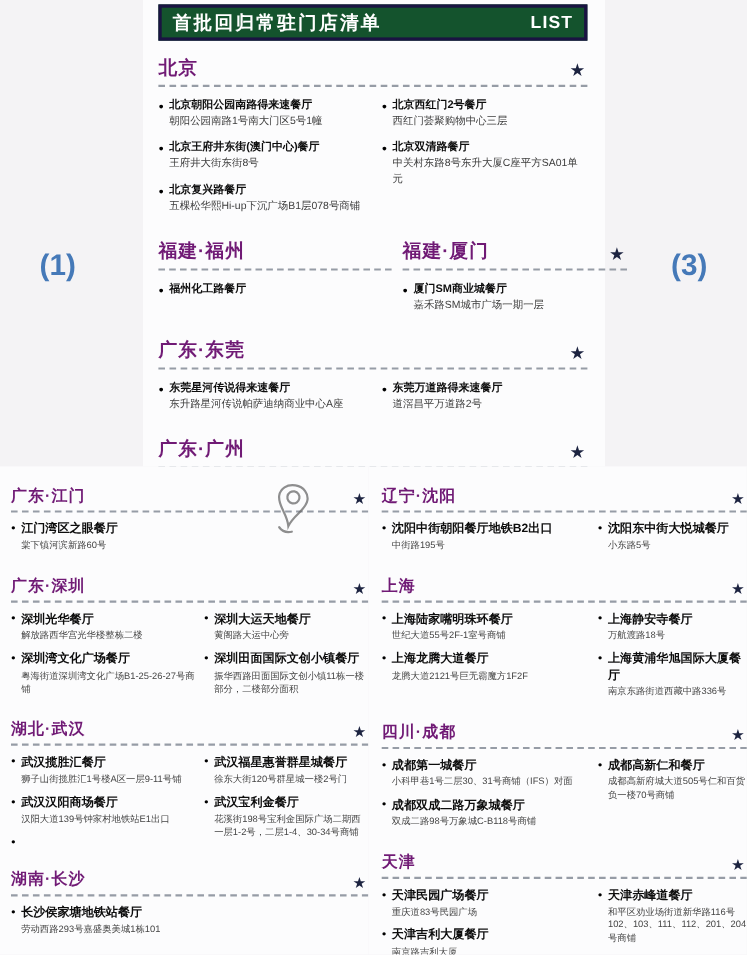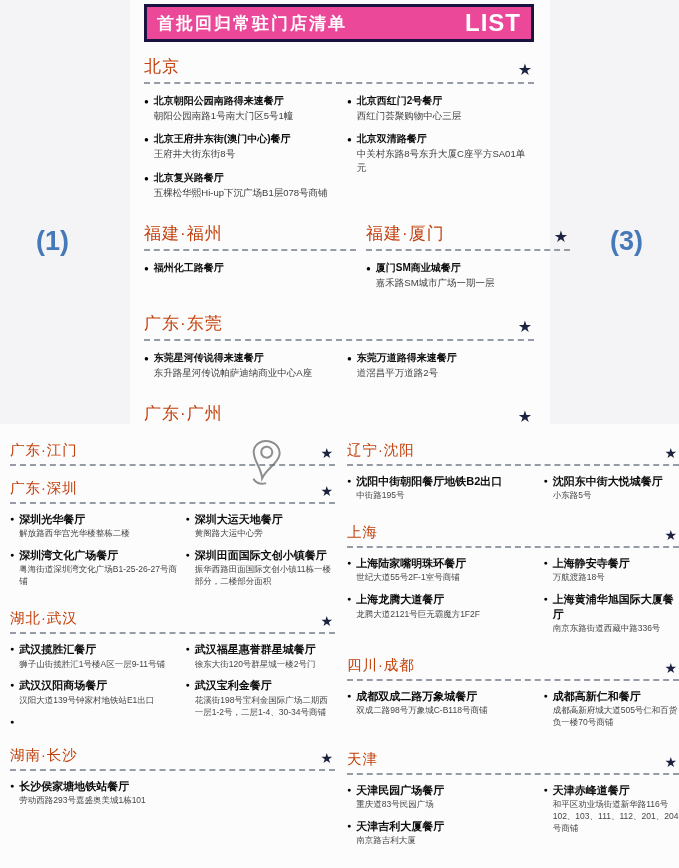--- a/index.html
+++ b/index.html
@@ -9,43 +9,43 @@
     font-family:"Liberation Sans","DejaVu Sans",sans-serif;
     color:#111;
   }
   .card{position:absolute;background:#fcfcfd;box-sizing:border-box;}
   #card-top{left:130px;top:0;width:420px;height:424px;padding:4px 16px 0 14px;}
   #card-bl{left:0;top:424px;width:335px;height:444px;padding:4px 0 0 10px;overflow:hidden;}
   #card-br{left:335px;top:424px;width:344px;height:444px;padding:4px 0 0 12px;overflow:hidden;}
 
   .banner{
     display:flex;justify-content:space-between;align-items:center;
-    background:#ec4899;border:3px solid #1a1342;
+    background:#14532d;border:3px solid #1a1342;
     color:#fff;font-weight:bold;
     padding:2px 10px;font-size:17px;letter-spacing:2px;
   }
-  .banner .badge{font-size:24px;letter-spacing:1px;font-family:"Liberation Sans",sans-serif;}
+  .banner .badge{font-size:16px;letter-spacing:1px;font-family:"Liberation Sans",sans-serif;}
 
   .side-label{
     position:absolute;color:#4579b8;font-weight:bold;font-size:27px;
     font-family:"Liberation Sans",sans-serif;
   }
   #side-left{left:36px;top:226px;}
   #side-right{left:610px;top:226px;}
 
   .section{margin-top:13px;}
   .pair{display:flex;}
   .pair .section{flex:1;}
   .pair .section:first-child{flex:none;width:212px;margin-right:10px;}
 
   .sec-head{
     display:flex;align-items:flex-end;position:relative;
     border-bottom:2px dashed #969ca6;padding-bottom:4px;
   }
-  .sec-name{font-weight:normal;color:#c2410c;letter-spacing:1px;}
+  .sec-name{font-weight:bold;color:#701a75;letter-spacing:1px;}
   #card-top .sec-name{font-size:17px;}
   .bottom .sec-name{font-size:14.5px;}
   .star{margin-left:auto;color:#1c2340;font-size:16px;line-height:1;padding-right:2px;}
   .bottom .star{font-size:14px;}
 
   .pin{position:absolute;right:52px;top:-4px;width:36px;height:50px;transform:rotate(10deg);opacity:.75;}
 
   .cols{display:flex;margin-top:10px;}
   .bottom .cols{margin-top:8px;}
   #card-top .col:first-child{width:204px;}
@@ -228,20 +228,32 @@
     <div class="section">
     <div class="sec-head">
       <span class="sec-name">广东·江门</span>
       <svg class="pin" viewBox="0 0 36 50">
         <path d="M18 4c8 0 13 5.5 13 11.5 0 9-10 15-13 26-3-11-13-17-13-26C5 9.5 10 4 18 4z" fill="none" stroke="#6a6a6a" stroke-width="2"></path>
         <circle cx="18" cy="15" r="5.5" fill="none" stroke="#6a6a6a" stroke-width="2"></circle>
         <path d="M10 44c3 3 7 4 12 2" fill="none" stroke="#6a6a6a" stroke-width="2" stroke-linecap="round"></path>
       </svg>
       <span class="star">★</span>
     </div>
+    <div class="cols">
+        <div class="col">
+          <div class="store">
+    <span class="bullet">●</span>
+    <div>
+      <div class="s-name">江门湾区之眼餐厅</div>
+      <div class="s-addr">棠下镇河滨新路60号</div>
+    </div>
+  </div>
+        </div>
+        <div class="col"></div>
+      </div>
   </div>
     <div class="section">
     <div class="sec-head">
       <span class="sec-name">广东·深圳</span>
 
       <span class="star">★</span>
     </div>
     <div class="cols">
         <div class="col">
           <div class="store">
@@ -414,20 +426,27 @@
     <div class="sec-head">
       <span class="sec-name">四川·成都</span>
 
       <span class="star">★</span>
     </div>
     <div class="cols">
         <div class="col">
           <div class="store">
     <span class="bullet">●</span>
     <div>
+      <div class="s-name">成都第一城餐厅</div>
+      <div class="s-addr">小科甲巷1号二层30、31号商铺（IFS）对面</div>
+    </div>
+  </div>
+          <div class="store">
+    <span class="bullet">●</span>
+    <div>
       <div class="s-name">成都双成二路万象城餐厅</div>
       <div class="s-addr">双成二路98号万象城C-B118号商铺</div>
     </div>
   </div>
         </div>
         <div class="col">
           <div class="store">
     <span class="bullet">●</span>
     <div>
       <div class="s-name">成都高新仁和餐厅</div>

